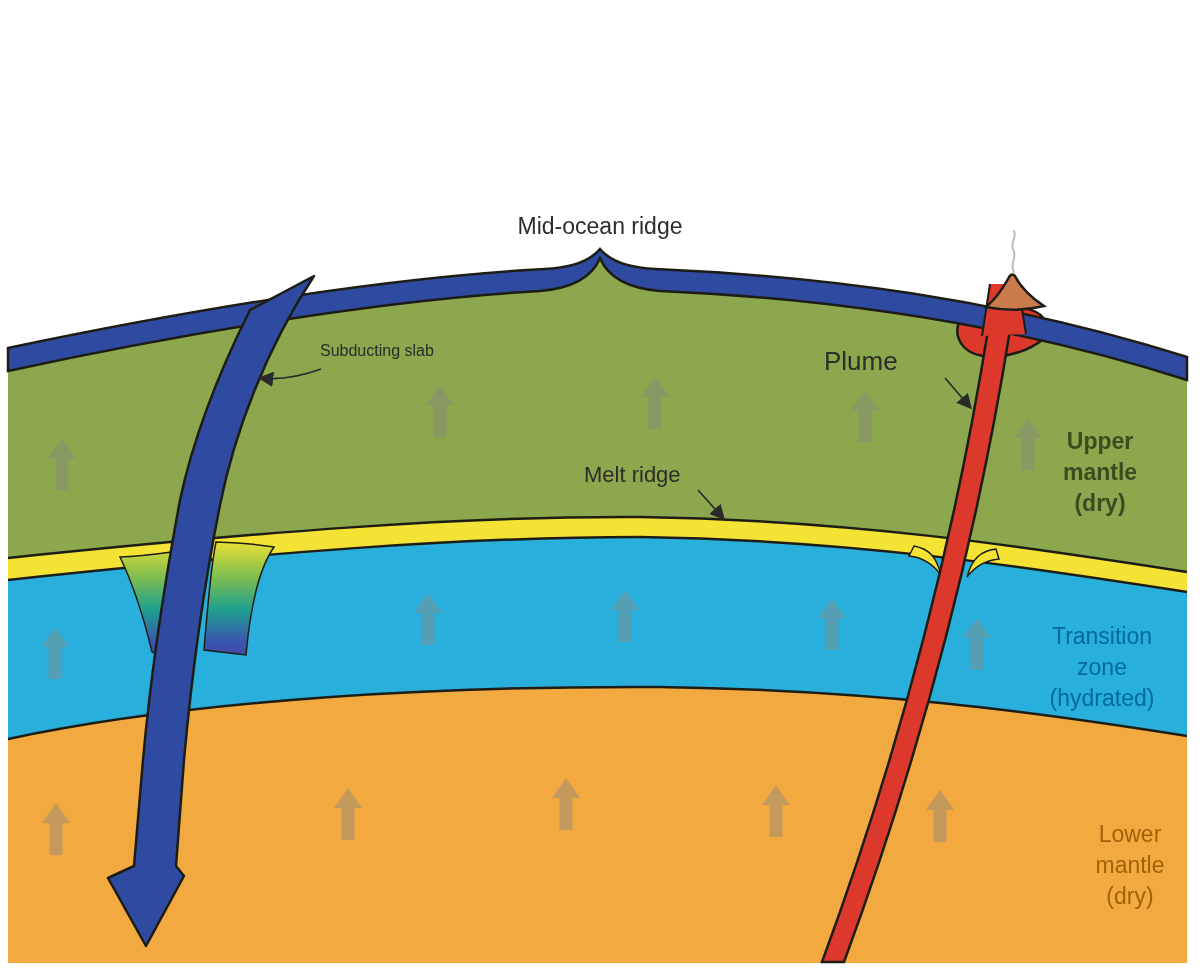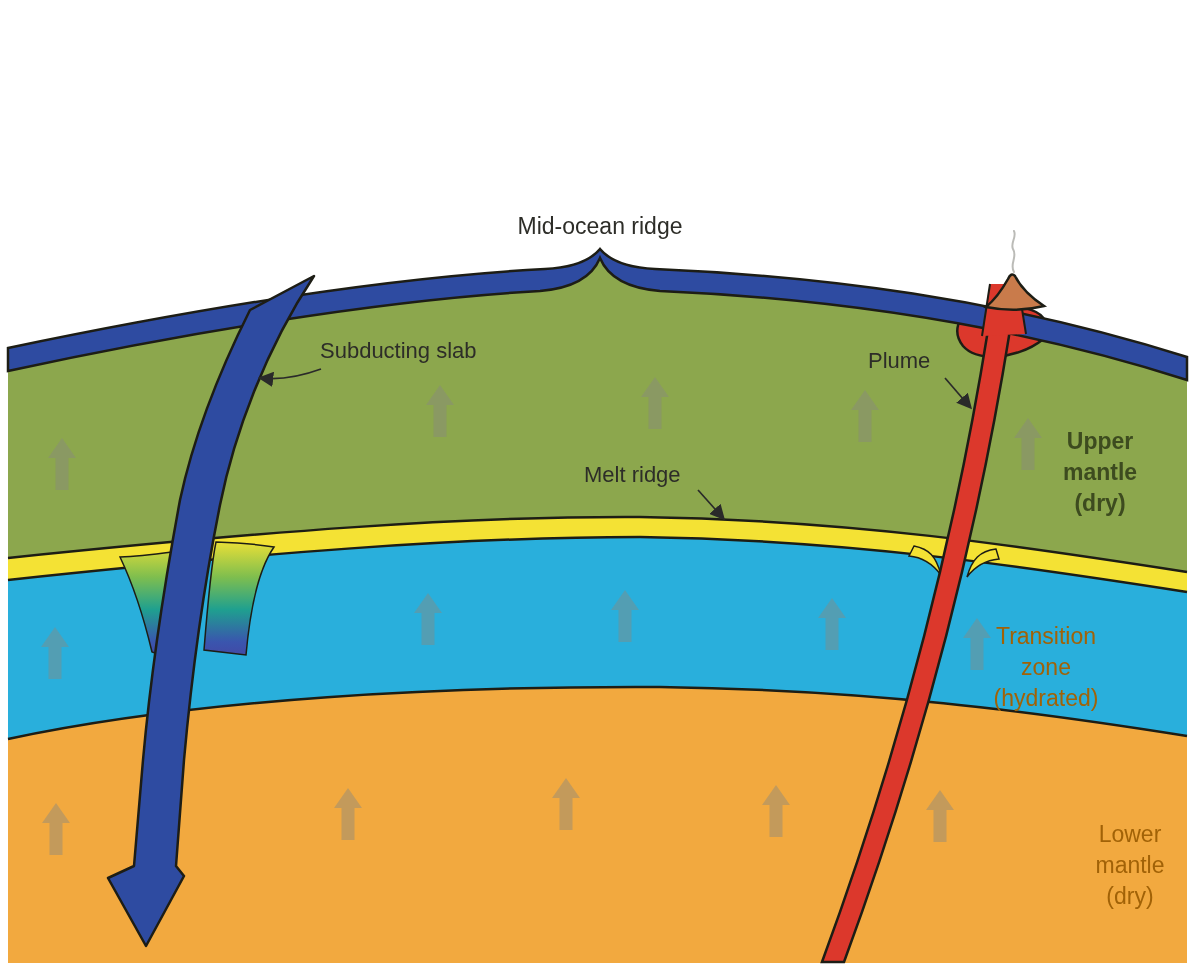--- a/index.html
+++ b/index.html
@@ -2,25 +2,25 @@
 <html><head>
 <meta charset="utf-8">
 <style>
   html,body{margin:0;padding:0;background:#ffffff;}
   #stage{position:relative;width:1200px;height:976px;background:#ffffff;overflow:hidden;
          font-family:"Liberation Sans", sans-serif;}
   #stage svg{position:absolute;left:0;top:0;}
   .lbl{position:absolute;font-size:23px;line-height:28px;color:#2d2d28;white-space:pre-line;}
   .lbl.center{transform:translateX(-50%);text-align:center;line-height:31px;}
   #lbl-mid-ocean-ridge{left:600px;top:211px;}
-  #lbl-subducting-slab{left:320px;top:337px;font-size:22px;text-align:right;}
-  #lbl-plume{left:868px;top:347px;font-size:22px;}
+  #lbl-subducting-slab{left:320px;top:337px;font-size:16px;text-align:right;}
+  #lbl-plume{left:824px;top:347px;font-size:26px;}
   #lbl-melt-layer{left:584px;top:461px;font-size:22px;}
   #lbl-upper-mantle{left:1100px;top:426px;color:#3d4b1f;font-weight:bold;}
-  #lbl-transition-zone{left:1046px;top:621px;color:#a16207;}
+  #lbl-transition-zone{left:1102px;top:621px;color:#0369a1;}
   #lbl-lower-mantle{left:1130px;top:819px;color:#a16207;}
 </style>
 </head>
 <body>
 
 <div id="stage">
 
   <svg width="1200" height="976" viewBox="0 0 1200 976">
     <defs>
       <linearGradient id="meltDrag" x1="0" y1="538" x2="0" y2="668" gradientUnits="userSpaceOnUse">

